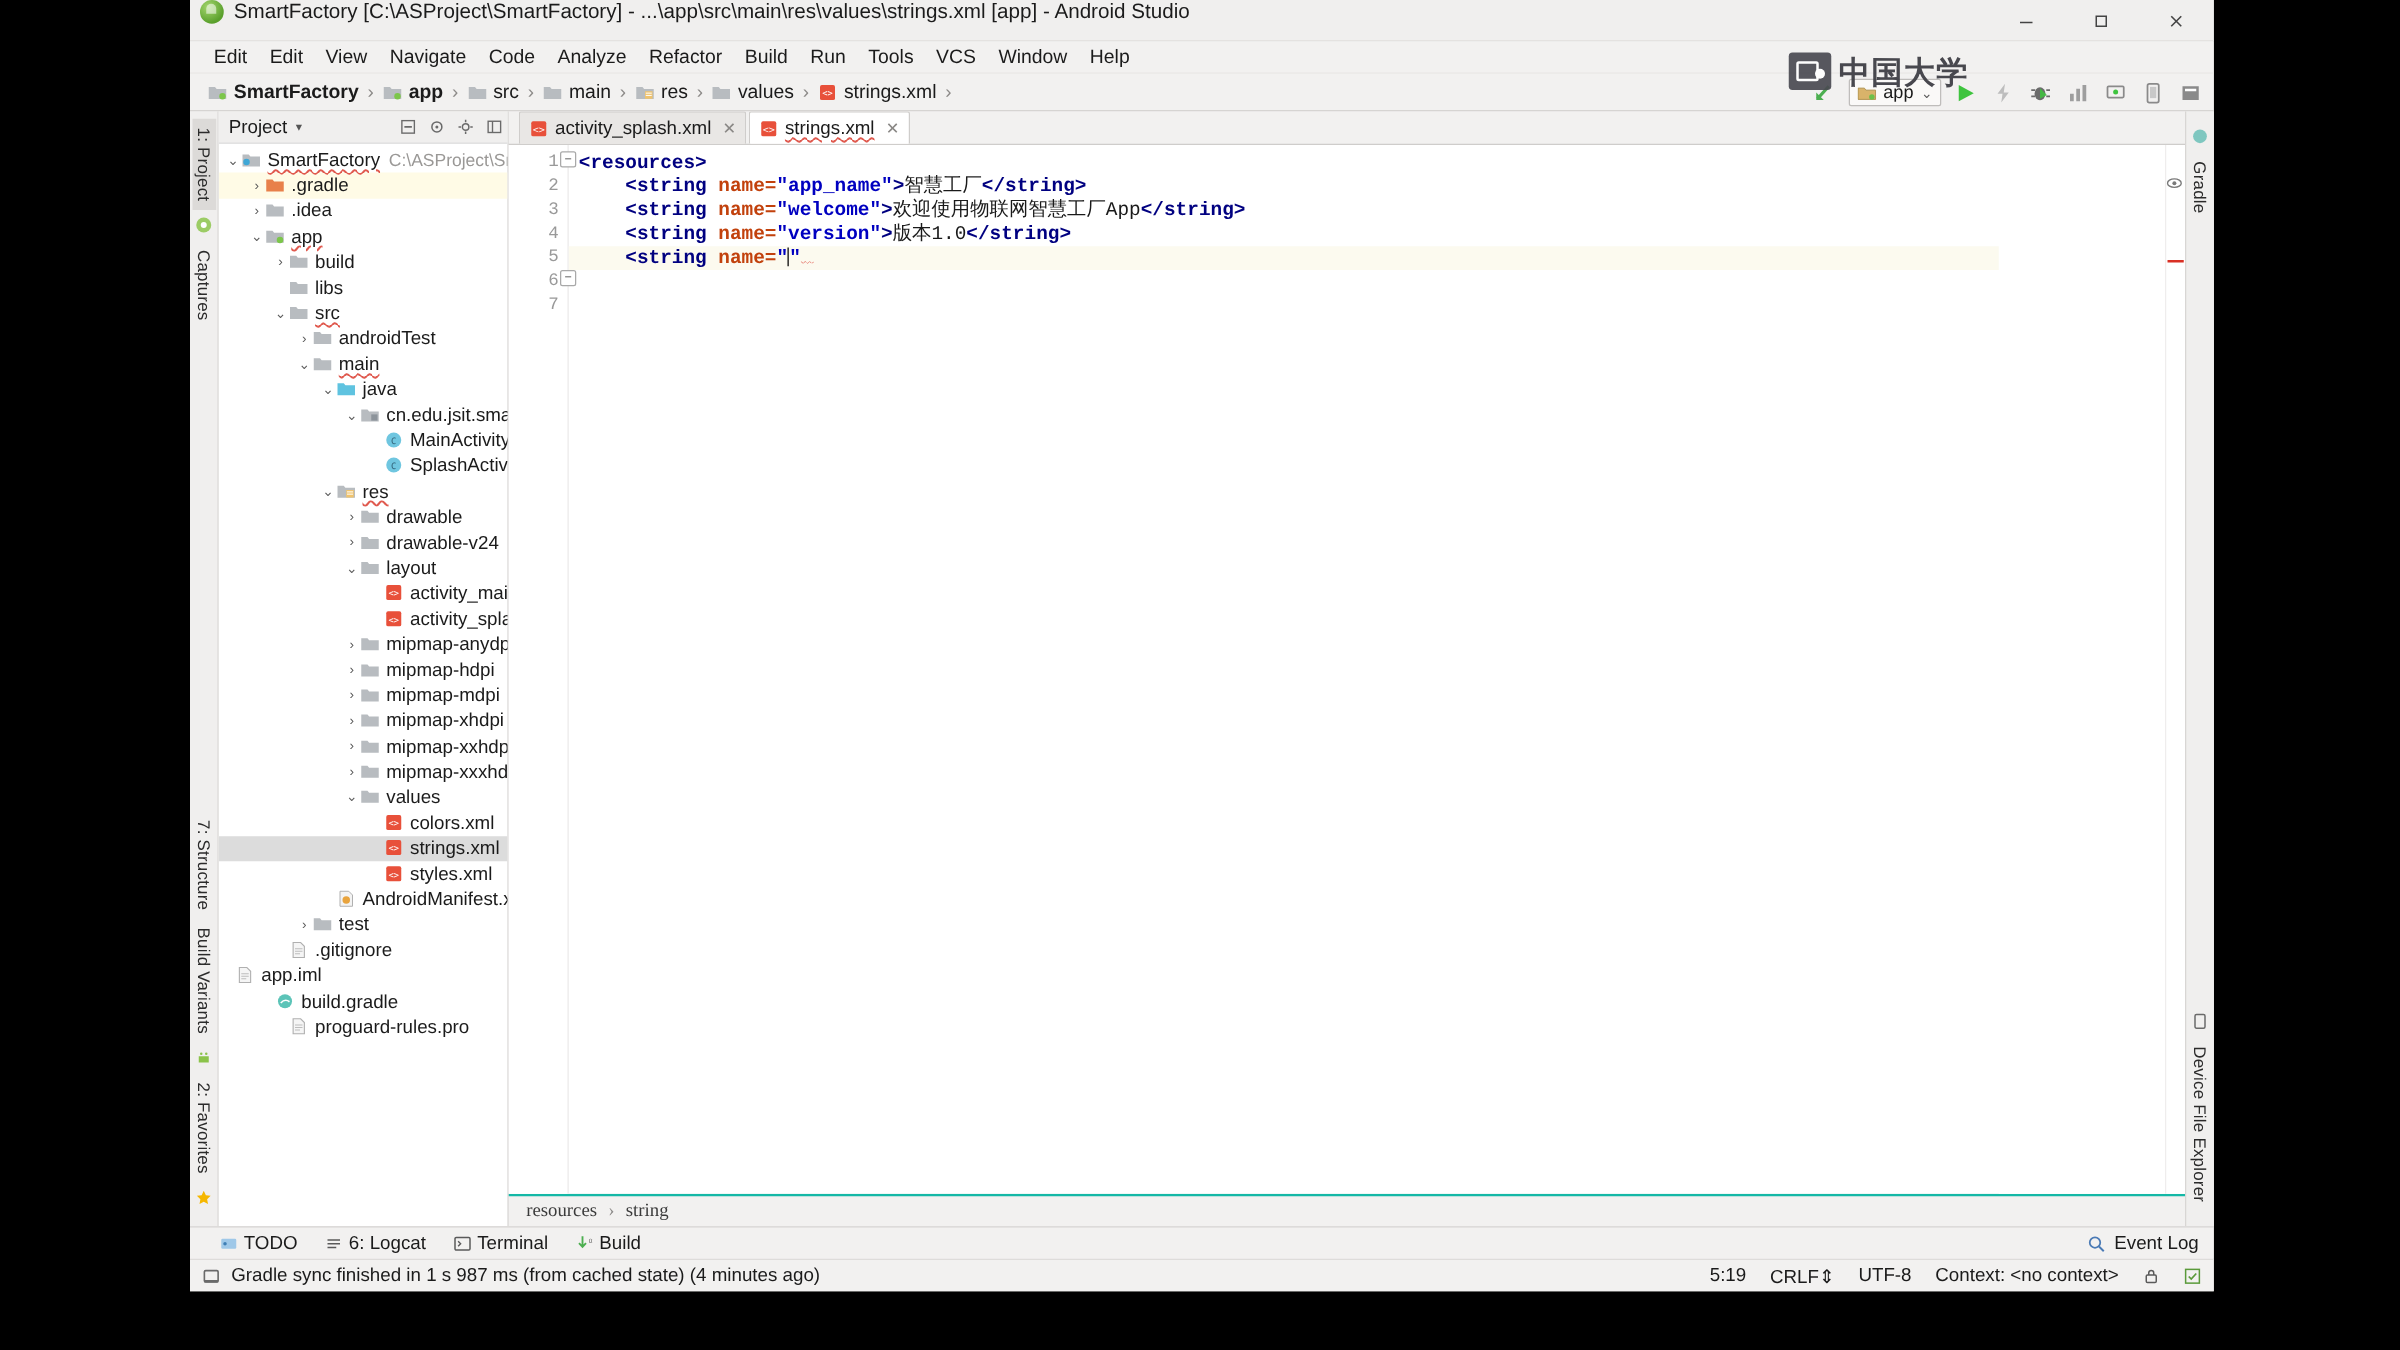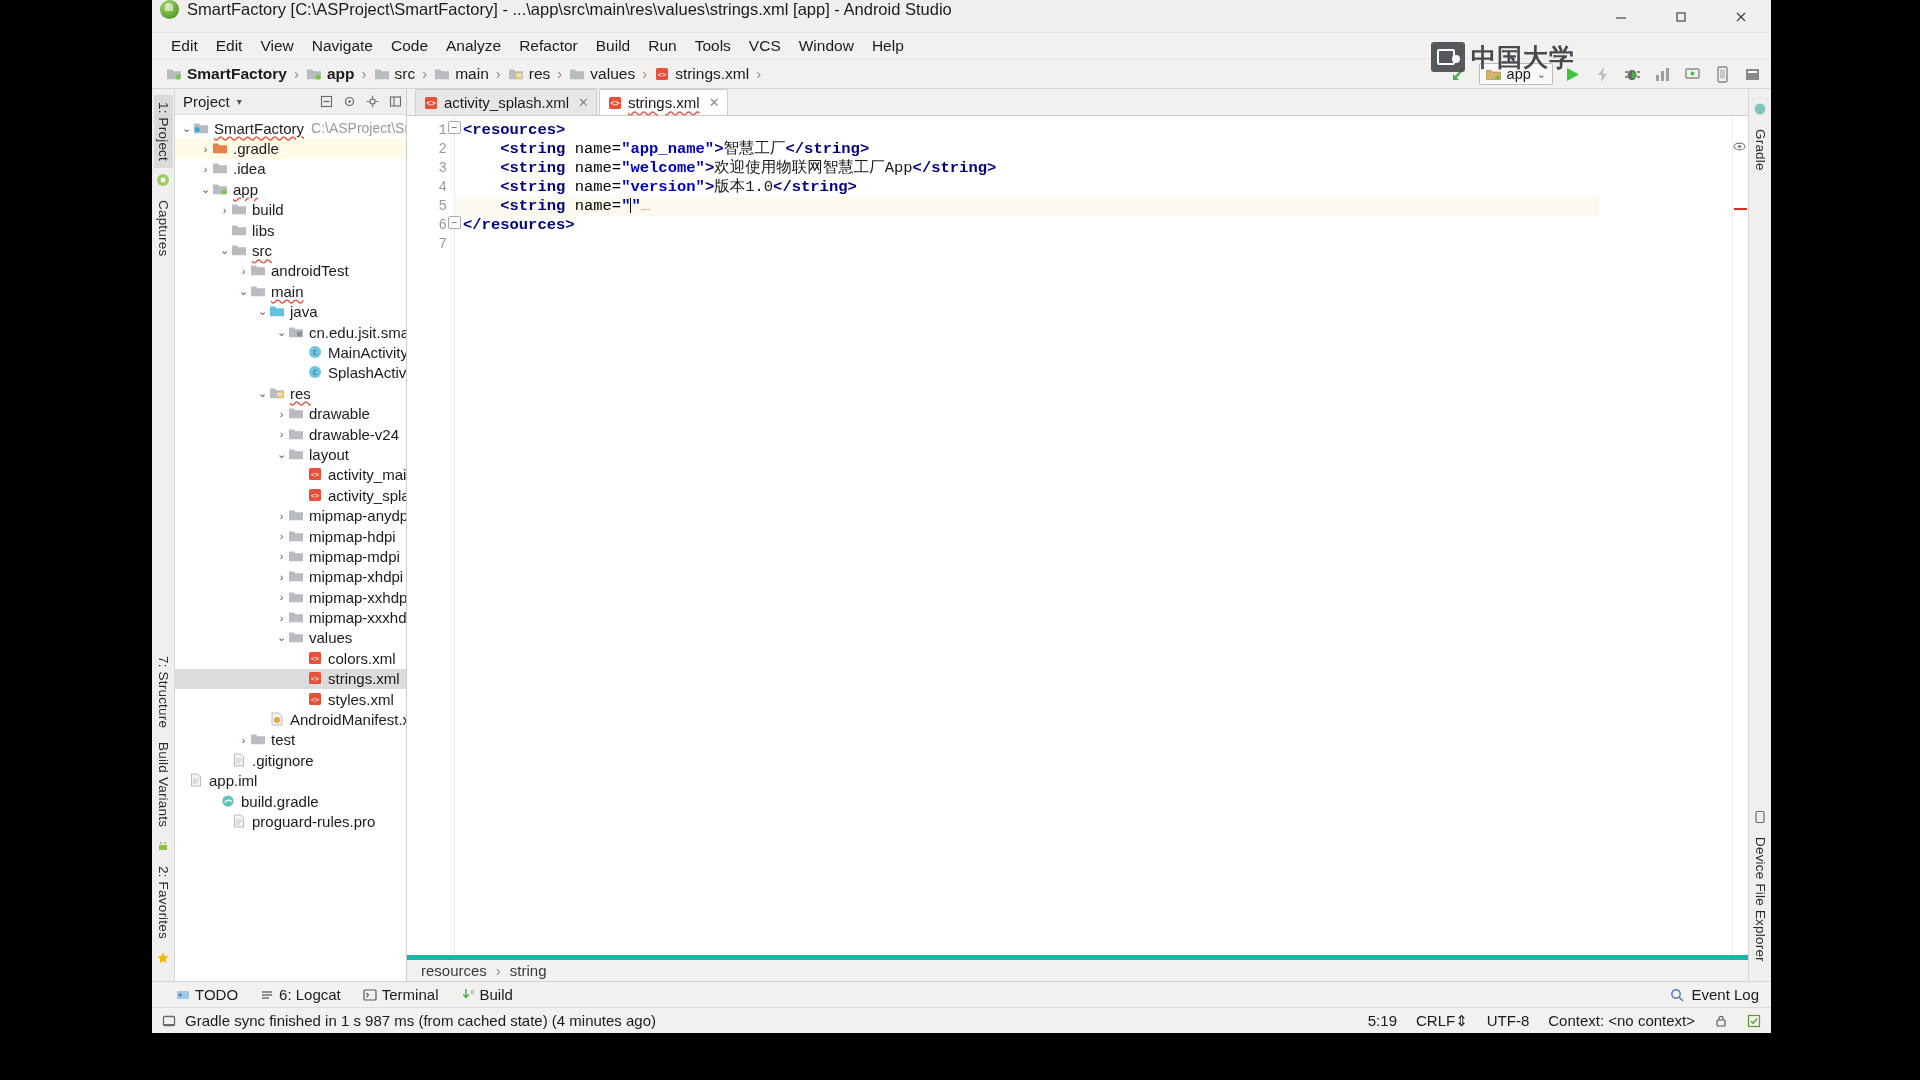--- a/index.html
+++ b/index.html
@@ -147,41 +147,41 @@
     line-height: 11px; text-align:center; border-radius:2px;
   }
 
   .code {
     flex: 1 1 auto; padding-top: 5px; position: relative; min-width: 0;
     font-family: "Liberation Mono", monospace; font-size: 15.5px;
   }
   .cline { height: 19px; line-height: 19px; white-space: pre; padding-left: 8px; }
   .cline.current { background: #fcfaef; }
   .tg { color: #000080; font-weight: bold; margin-top: 43px; }
-  .at { color: #000000; font-weight: normal; }
+  .at { color: #c2410c; font-weight: bold; }
   .val { color: #0000c0; font-weight: bold; }
   .txt { color: #1a1a1a; }
   .caret-bar {
     display: inline-block; width: 1px; height: 15px; background: #000;
     vertical-align: -3px; position: relative;
   }
   .red-squig { color: #d93025; font-size: 11px; }
 
   .right-gutter {
     width: 16px; flex: 0 0 auto; background: #fff; border-left: 1px solid #efeded;
     position: relative;
   }
   .mark-red { position: absolute; right: 1px; width: 13px; height: 2px; background: #d93025; }
   .eye { position: absolute; right: 2px; top: 24px; font-size: 13px; color: #7a7a7a; }
 
   .code-rightpad { width: 133px; flex: 0 0 auto; background: #fff; }
 
   .bread-bottom {
-    height: 26px; background: #f2f1f0; border-top: 5px solid #14b8a6;
-    display: flex; align-items: center; padding-left: 14px; font-size: 15px; color: #3b3b3b;
+    height: 26px; background: #f2f1f0; border-top: 2px solid #14b8a6;
+    display: flex; align-items: center; padding-left: 14px; font-size: 15px; color: #3b3b3b; font-family: Liberation Serif, serif;
   }
   .bread-bottom .sep { margin: 0 9px; color: #8d8b89; }
 
   
   .right-strip {
     width: 23px; background: #f0efee; border-left: 1px solid #d8d6d4;
     display: flex; flex-direction: column; align-items: center; padding-top: 8px;
     flex: 0 0 auto;
   }
 
@@ -835,21 +835,20 @@
               <div class="gline">5</div>
               <div class="gline">6</div>
               <div class="gline">7</div>
             </div>
           <div class="code" id="code">
               <div class="cline"><span class="tg">&lt;resources&gt;</span></div>
               <div class="cline"><span>    </span><span class="tg">&lt;string </span><span class="at">name=</span><span class="val">"app_name"</span><span class="tg">&gt;</span><span class="txt">智慧工厂</span><span class="tg">&lt;/string&gt;</span></div>
               <div class="cline"><span>    </span><span class="tg">&lt;string </span><span class="at">name=</span><span class="val">"welcome"</span><span class="tg">&gt;</span><span class="txt">欢迎使用物联网智慧工厂App</span><span class="tg">&lt;/string&gt;</span></div>
               <div class="cline"><span>    </span><span class="tg">&lt;string </span><span class="at">name=</span><span class="val">"version"</span><span class="tg">&gt;</span><span class="txt">版本1.0</span><span class="tg">&lt;/string&gt;</span></div>
               <div class="cline current"><span>    </span><span class="tg">&lt;string </span><span class="at">name=</span><span class="val">"</span><span class="caret-bar"></span><span class="val">"</span><span class="red-squig">﹏</span></div>
-              <div class="cline"><span class="tg">&lt;/resources&gt;</span></div>
               <div class="cline"></div>
             </div>
           <div class="code-rightpad"></div>
           <div class="right-gutter">
             <div class="eye">
               <svg width="13" height="13" viewBox="0 0 13 13">
                   <ellipse cx="6.5" cy="6.5" rx="5.5" ry="3.4" fill="none" stroke="#7a7a7a" stroke-width="1.1"></ellipse>
                   <circle cx="6.5" cy="6.5" r="1.6" fill="#7a7a7a"></circle>
                 </svg>
             </div>

